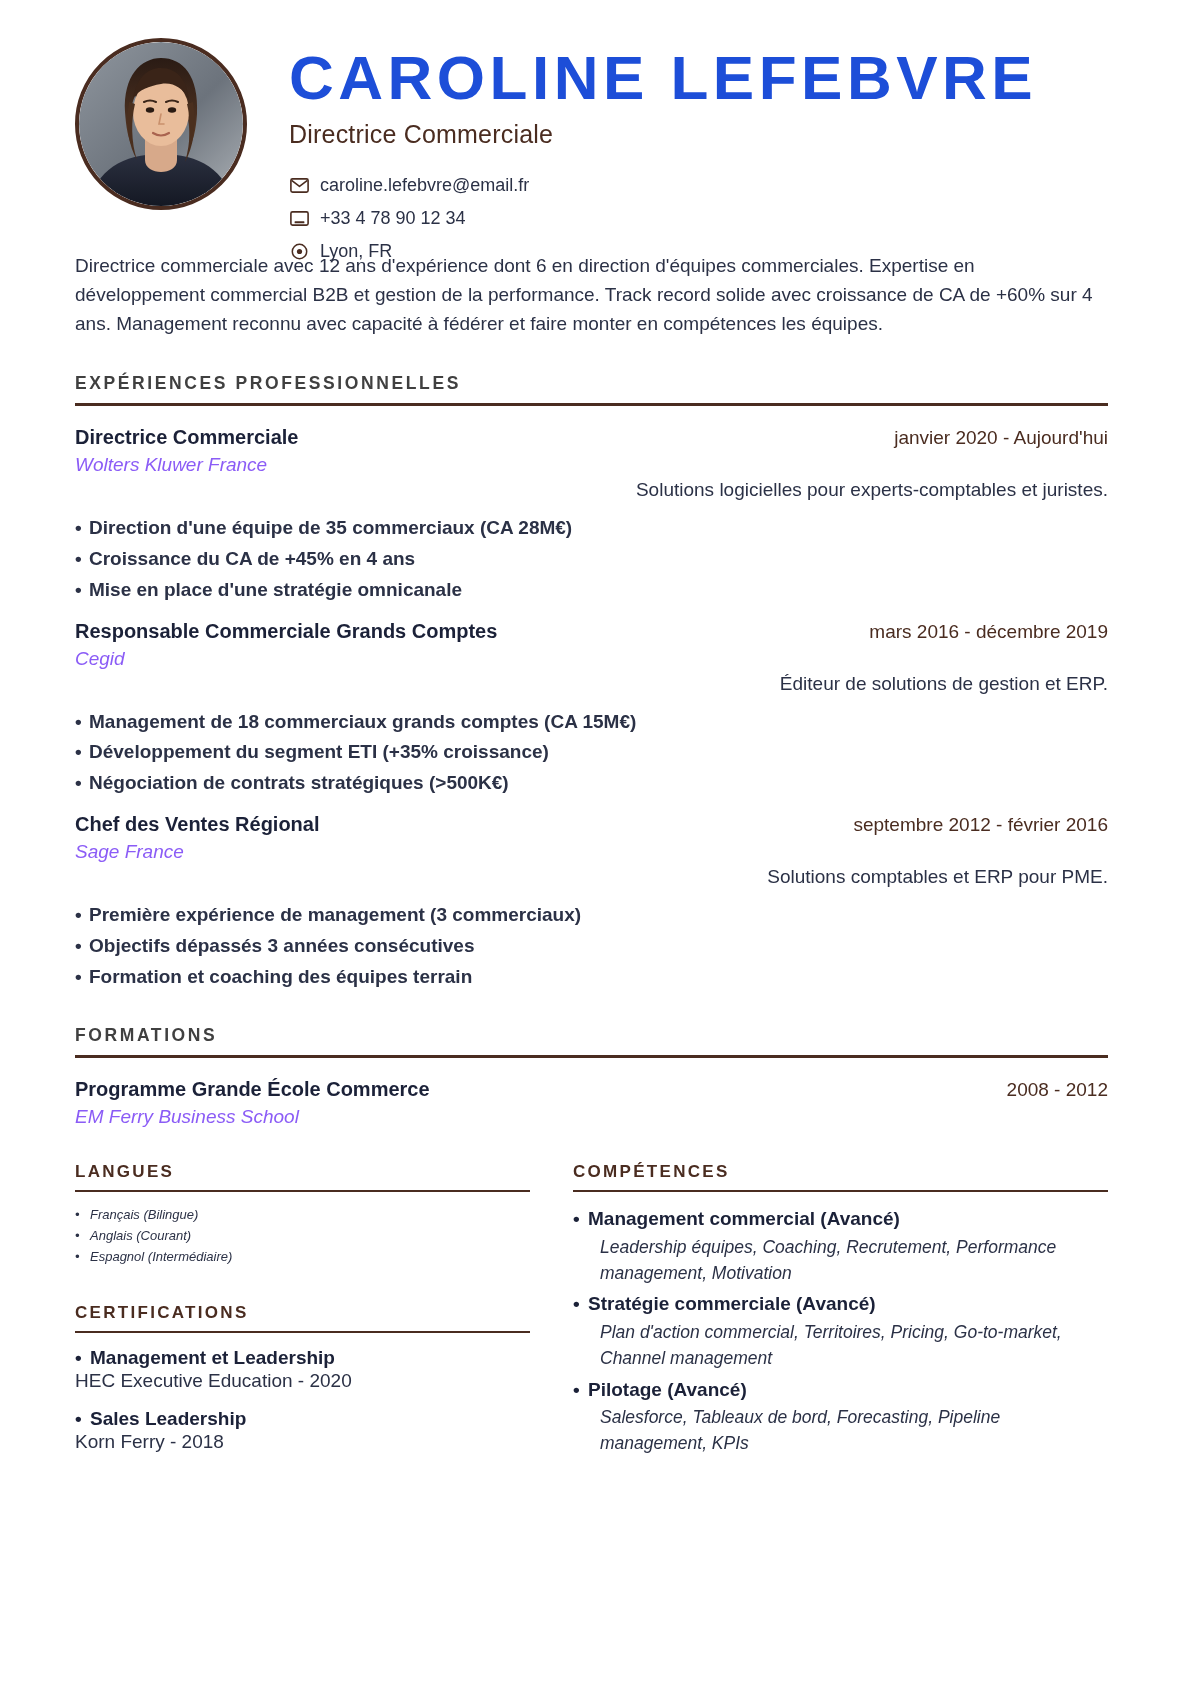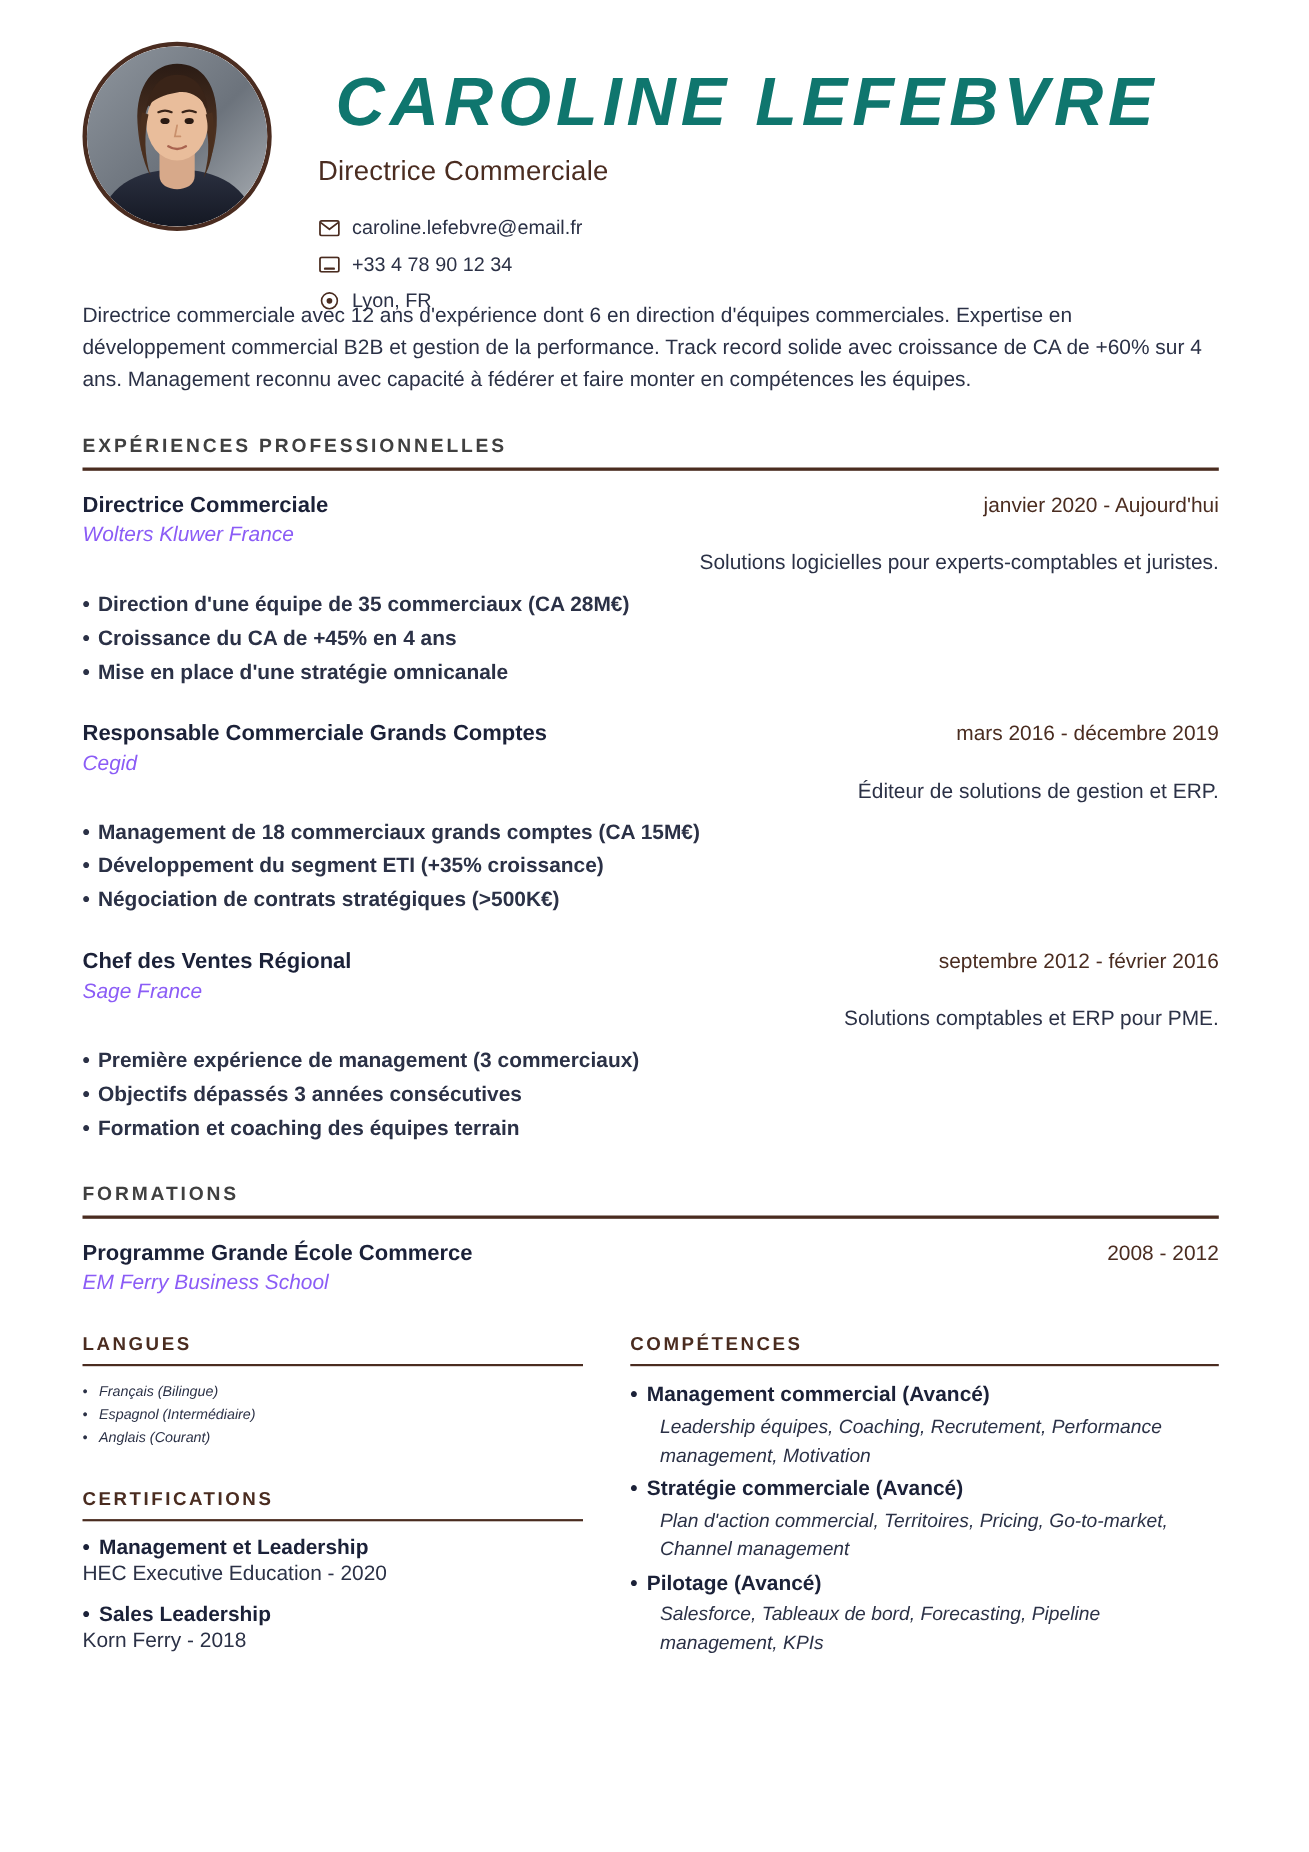--- a/index.html
+++ b/index.html
@@ -57,26 +57,25 @@
   .head-text {
     margin-left: 42px;
     flex: 1;
     min-width: 0;
     padding-top: 16px;
   }
   .name {
     font-size: 62px;
     font-weight: bold;
     letter-spacing: 4.5px;
-    color: #0f766e;
+    color: #1d4ed8;
     line-height: 1.04;
     white-space: nowrap;
     overflow: visible;
-    margin: 16px;
-    font-style: italic;
+    margin: 0;
   }
   .subtitle {
     font-size: 25px;
     color: #4a2c20;
     margin-top: 10px;
     letter-spacing: 0.2px;
   }
   .contact {
     margin-top: 26px;
   }
@@ -117,21 +116,21 @@
     text-transform: uppercase;
     padding-bottom: 9px;
   }
   .rule {
     height: 2.5px;
     background: #4a2c20;
     width: 100%;
   }
 
   .entry { margin-top: 20px; }
-  .entry + .entry { margin-top: 30px; }
+  .entry + .entry { margin-top: 16px; }
   .entry-head {
     display: flex;
     justify-content: space-between;
     align-items: baseline;
   }
   .entry-title {
     font-size: 20px;
     font-weight: bold;
     color: #1b2138;
   }
@@ -406,22 +405,22 @@
     </div>
 
     <div class="cols">
 
       <div class="col-left">
         <div>
           <div class="sub-title">LANGUES</div>
           <div class="sub-rule"></div>
           <div class="list-block">
             <div class="li">Français (Bilingue)</div>
+            <div class="li">Anglais (Courant)</div>
             <div class="li">Espagnol (Intermédiaire)</div>
-            <div class="li">Anglais (Courant)</div>
           </div>
         </div>
 
         <div class="certs-block">
           <div class="sub-title">CERTIFICATIONS</div>
           <div class="sub-rule"></div>
           <div class="list-block">
             <div class="cert-item">
               <div class="cert-name">Management et Leadership</div>
               <div class="cert-meta">HEC Executive Education - 2020</div>

